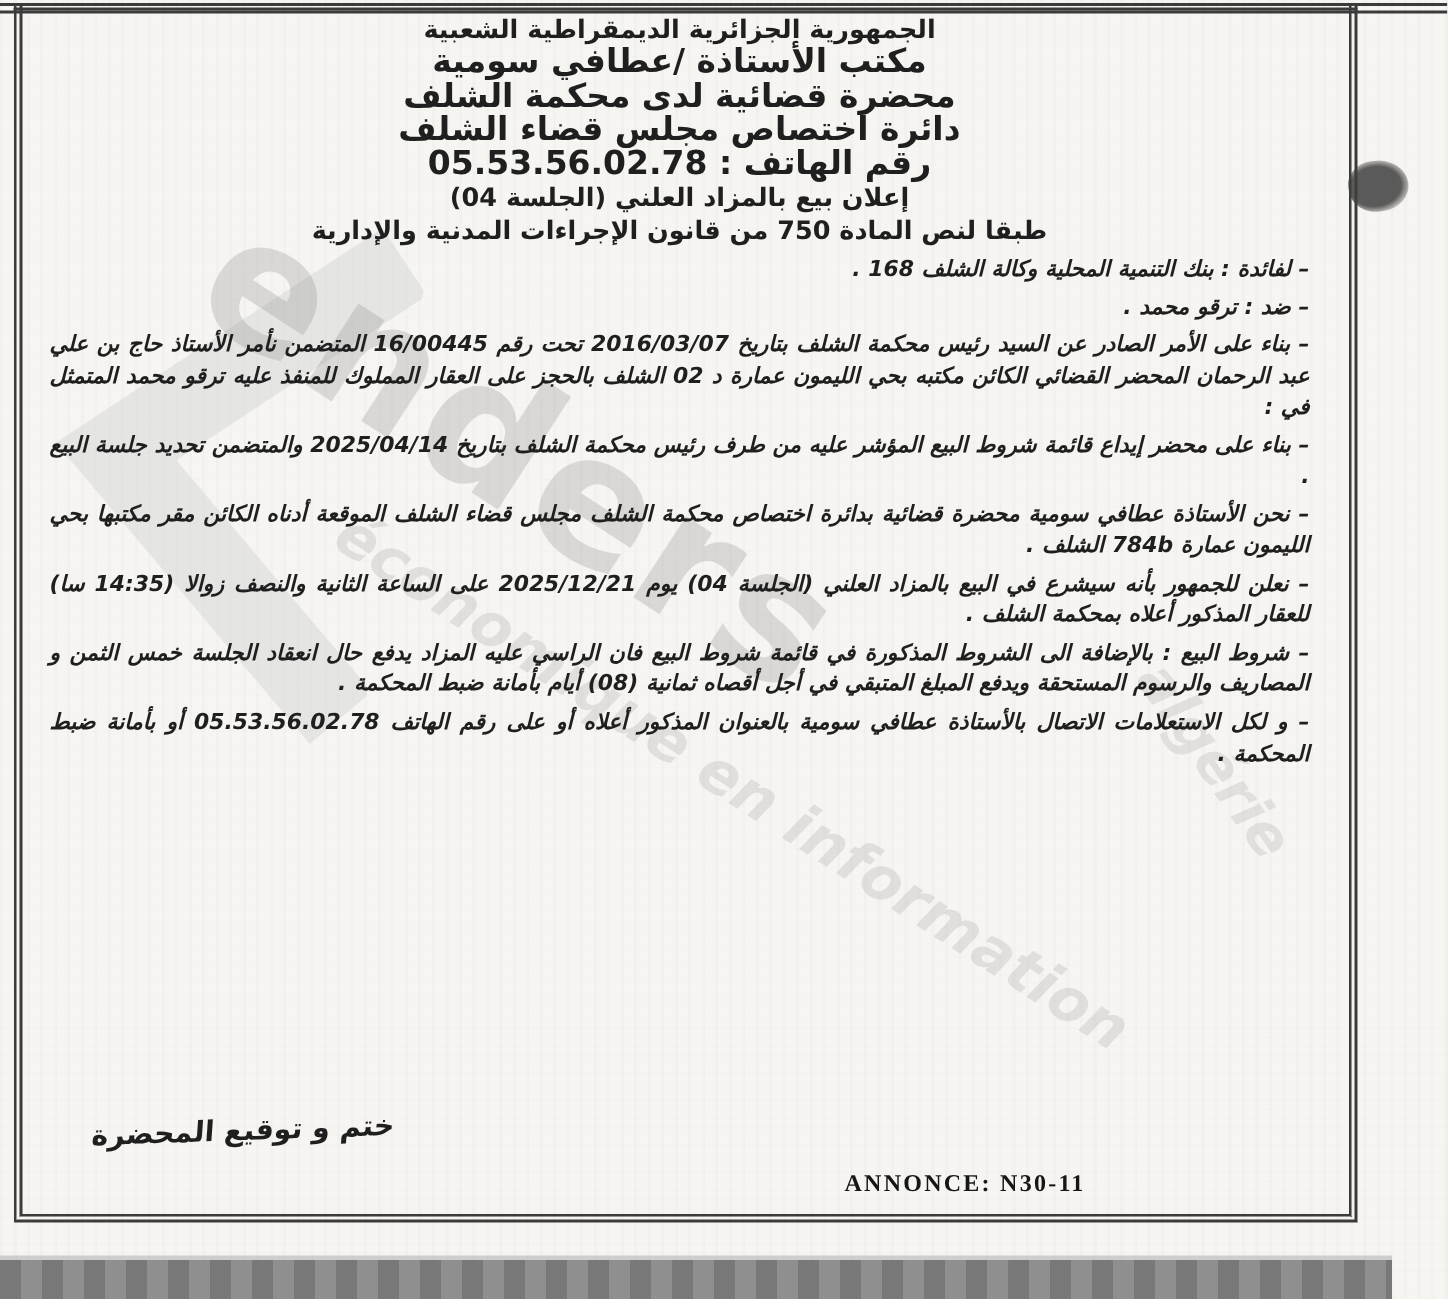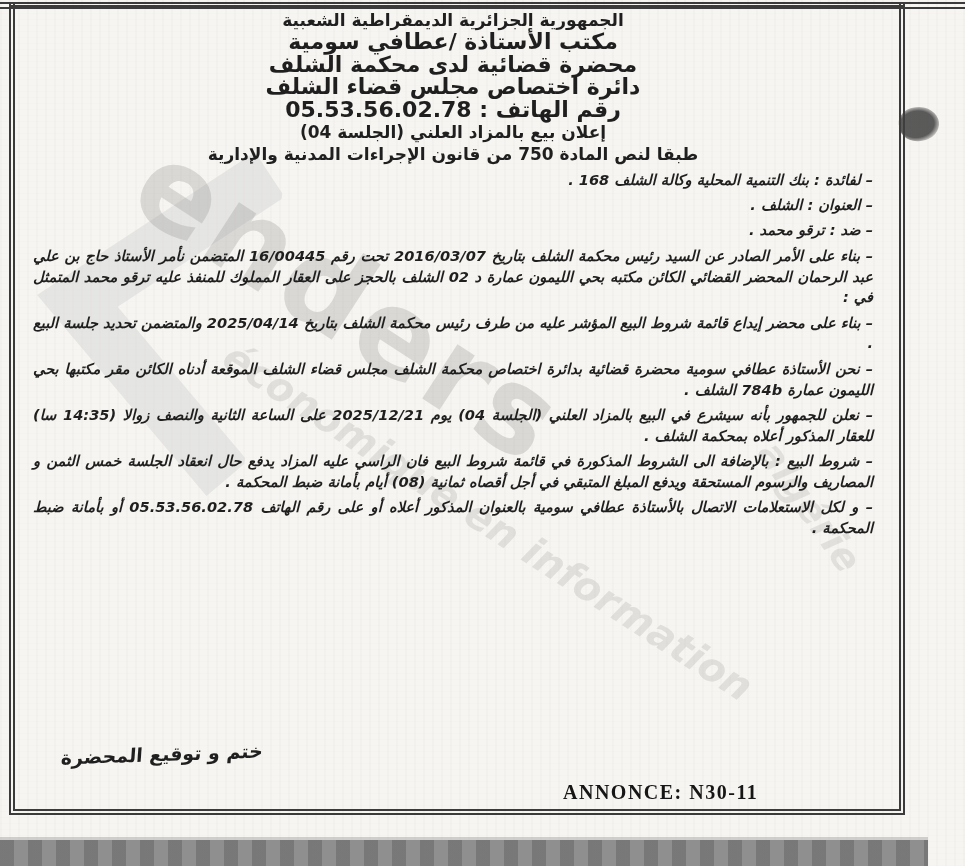--- a/index.html
+++ b/index.html
@@ -52,21 +52,21 @@
     direction:rtl;
     font-size:19px; font-weight:700;
     transform:rotate(-2deg) skewX(-6deg);
     letter-spacing:-0.5px;
   }
   .annonce {
     position:absolute; z-index:3;
     left:548px; top:778px;
     direction:ltr;
     font-family:"Liberation Serif", serif;
-    font-size:20px; font-weight:700; letter-spacing:1.5px;
+    font-size:16px; font-weight:700; letter-spacing:1.5px;
     color:#161616;
   }
   
   .wm { position:absolute; z-index:1; pointer-events:none; }
   .wm-bracket { left:18px; top:118px; opacity:.55; transform:rotate(8deg); }
   .wm-big {
     left:170px; top:110px;
     font-size:118px; font-weight:700;
     color:rgba(150,150,150,0.30);
     transform:rotate(33deg); transform-origin:left top;
@@ -129,21 +129,20 @@
         <div class="hdr">مكتب الأستاذة /عطافي سومية</div>
         <div class="hdr">محضرة قضائية لدى محكمة الشلف</div>
         <div class="hdr">دائرة اختصاص مجلس قضاء الشلف</div>
         <div class="hdr">رقم الهاتف : 05.53.56.02.78</div>
         <div class="hdr big">إعلان بيع بالمزاد العلني (الجلسة 04)</div>
         <div class="hdr big">طبقا لنص المادة 750 من قانون الإجراءات المدنية والإدارية</div>
       </header>
 
       <main class="bodytext">
         <p>– لفائدة : بنك التنمية المحلية وكالة الشلف 168 .</p>
-        <p>– العنوان : الشلف .</p>
         <p>– ضد : ترقو محمد .</p>
         <p>– بناء على الأمر الصادر عن السيد رئيس محكمة الشلف بتاريخ 2016/03/07 تحت رقم 16/00445 المتضمن نأمر الأستاذ حاج بن علي عبد الرحمان المحضر القضائي الكائن مكتبه بحي الليمون عمارة د 02 الشلف بالحجز على العقار المملوك للمنفذ عليه ترقو محمد المتمثل في :</p>
         <p>– بناء على محضر إيداع قائمة شروط البيع المؤشر عليه من طرف رئيس محكمة الشلف بتاريخ 2025/04/14 والمتضمن تحديد جلسة البيع .</p>
         <p>– نحن الأستاذة عطافي سومية محضرة قضائية بدائرة اختصاص محكمة الشلف مجلس قضاء الشلف الموقعة أدناه الكائن مقر مكتبها بحي الليمون عمارة 784b الشلف .</p>
         <p>– نعلن للجمهور بأنه سيشرع في البيع بالمزاد العلني (الجلسة 04) يوم 2025/12/21 على الساعة الثانية والنصف زوالا (14:35 سا) للعقار المذكور أعلاه بمحكمة الشلف .</p>
         <p>– شروط البيع : بالإضافة الى الشروط المذكورة في قائمة شروط البيع فان الراسي عليه المزاد يدفع حال انعقاد الجلسة خمس الثمن و المصاريف والرسوم المستحقة ويدفع المبلغ المتبقي في أجل أقصاه ثمانية (08) أيام بأمانة ضبط المحكمة .</p>
         <p>– و لكل الاستعلامات الاتصال بالأستاذة عطافي سومية بالعنوان المذكور أعلاه أو على رقم الهاتف 05.53.56.02.78 أو بأمانة ضبط المحكمة .</p>
       </main>
     </div>
 

